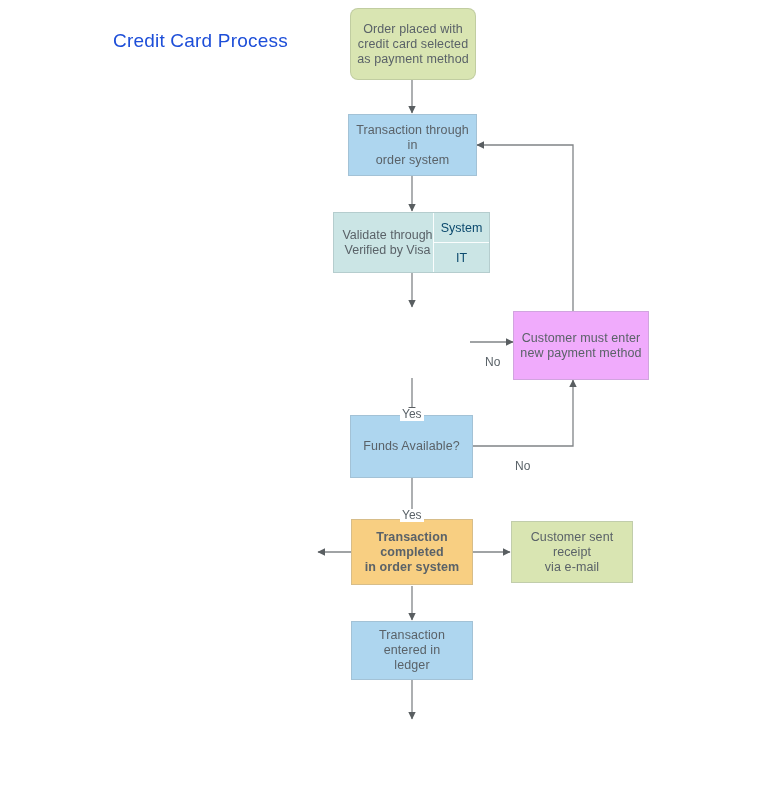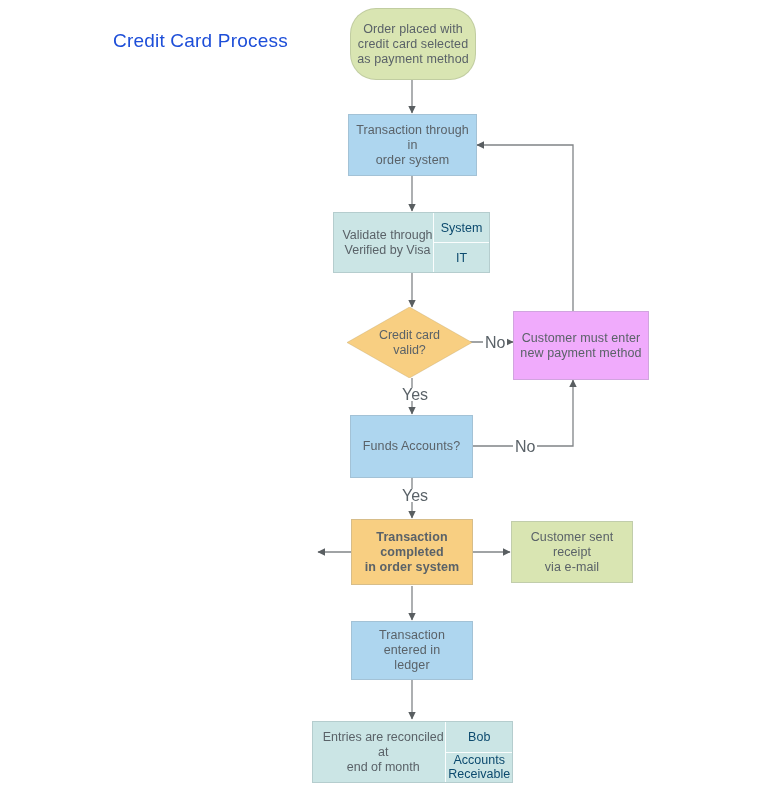--- a/index.html
+++ b/index.html
@@ -49,21 +49,21 @@
     position: absolute;
     left: 113px;
     top: 30px;
     font-size: 19px;
     color: #1d4ed8;
     letter-spacing: 0.2px;
     white-space: nowrap;
   }
   
   .rect { border: 1px solid rgba(140,150,155,0.30); }
-  .pill { border-radius: 26px; border: 1px solid rgba(150,160,130,0.35); }
+  .pill { border-radius: 8px; border: 1px solid rgba(150,160,130,0.35); }
 
   
   .split {
     position: absolute;
     box-sizing: border-box;
     display: flex;
     border: 1px solid rgba(140,160,163,0.35);
     padding-left: 8px;
   }
   .split .main {
@@ -131,26 +131,27 @@
     text-align: center;
     color: #5a6268;
     font-size: 12.5px;
     line-height: 15px;
     white-space: pre-line;
   }
 
   
   .elabel {
     position: absolute;
-    font-size: 16px;
+    font-size: 12px;
     color: #5a6268;
     background: #ffffff;
     padding: 0 2px;
     line-height: 13px;
     white-space: nowrap;
+    margin-top: 20px;
   }
 </style>
 </head>
 <body>
 
 <div id="canvas">
 
   <svg class="edges" viewBox="0 0 768 787">
     <defs>
       <marker id="arrow" markerWidth="9" markerHeight="9" refX="7.4" refY="4.5" orient="auto" markerUnits="userSpaceOnUse">
@@ -200,61 +201,45 @@
 
   <div class="split" style="left:333px; top:212px; width:157px; height:61px; background:#cbe5e5;">
     <div class="main">Validate through
 Verified by Visa</div>
     <div class="stack" style="width:55px;">
       <div class="cell">System</div>
       <div class="cell">IT</div>
     </div>
   </div>
 
-  <div class="diamond-wrap" style="left:347px; top:307px; width:125px; height:71px;">
-    <svg class="dshape" viewBox="0 0 125 71" preserveAspectRatio="none">
-      <polygon points="62.5,0 125,35.5 62.5,71 0,35.5" fill="#f8cf82" stroke="rgba(190,160,100,0.35)" stroke-width="1"></polygon>
-    </svg>
-    <div class="dlabel">Credit card
-valid?</div>
-  </div>
 
   <div class="node rect" style="left:513px; top:311px; width:136px; height:69px; background:#f0abfc;">
     <span class="txt">Customer must enter
 new payment method</span>
   </div>
 
   <div class="node rect" style="left:350px; top:415px; width:123px; height:63px; background:#aed6ef;">
-    <span class="txt">Funds Accounts?</span>
+    <span class="txt">Funds Available?</span>
   </div>
 
 
   <div class="node rect" style="left:351px; top:519px; width:122px; height:66px; background:#f8cf82;font-weight:bold;">
     <span class="txt">Transaction completed
 in order system</span>
   </div>
 
   <div class="node rect" style="left:351px; top:621px; width:122px; height:59px; background:#aed6ef;">
     <span class="txt">Transaction entered in
 ledger</span>
   </div>
 
   <div class="node rect" style="left:511px; top:521px; width:122px; height:62px; background:#d9e5b2;">
     <span class="txt">Customer sent receipt
 via e-mail</span>
   </div>
 
-  <div class="split" style="left:312px; top:721px; width:201px; height:62px; background:#cbe5e5;">
-    <div class="main">Entries are reconciled at
-end of month</div>
-    <div class="stack" style="width:71px;">
-      <div class="cell">Bob</div>
-      <div class="cell">Accounts
-Receivable</div>
-    </div>
-  </div>
 
   <div class="elabel" style="left:483px; top:336px;">No</div>
   <div class="elabel" style="left:400px; top:388px;">Yes</div>
   <div class="elabel" style="left:513px; top:440px;">No</div>
   <div class="elabel" style="left:400px; top:489px;">Yes</div>
 
 </div>
 
 </body></html>

